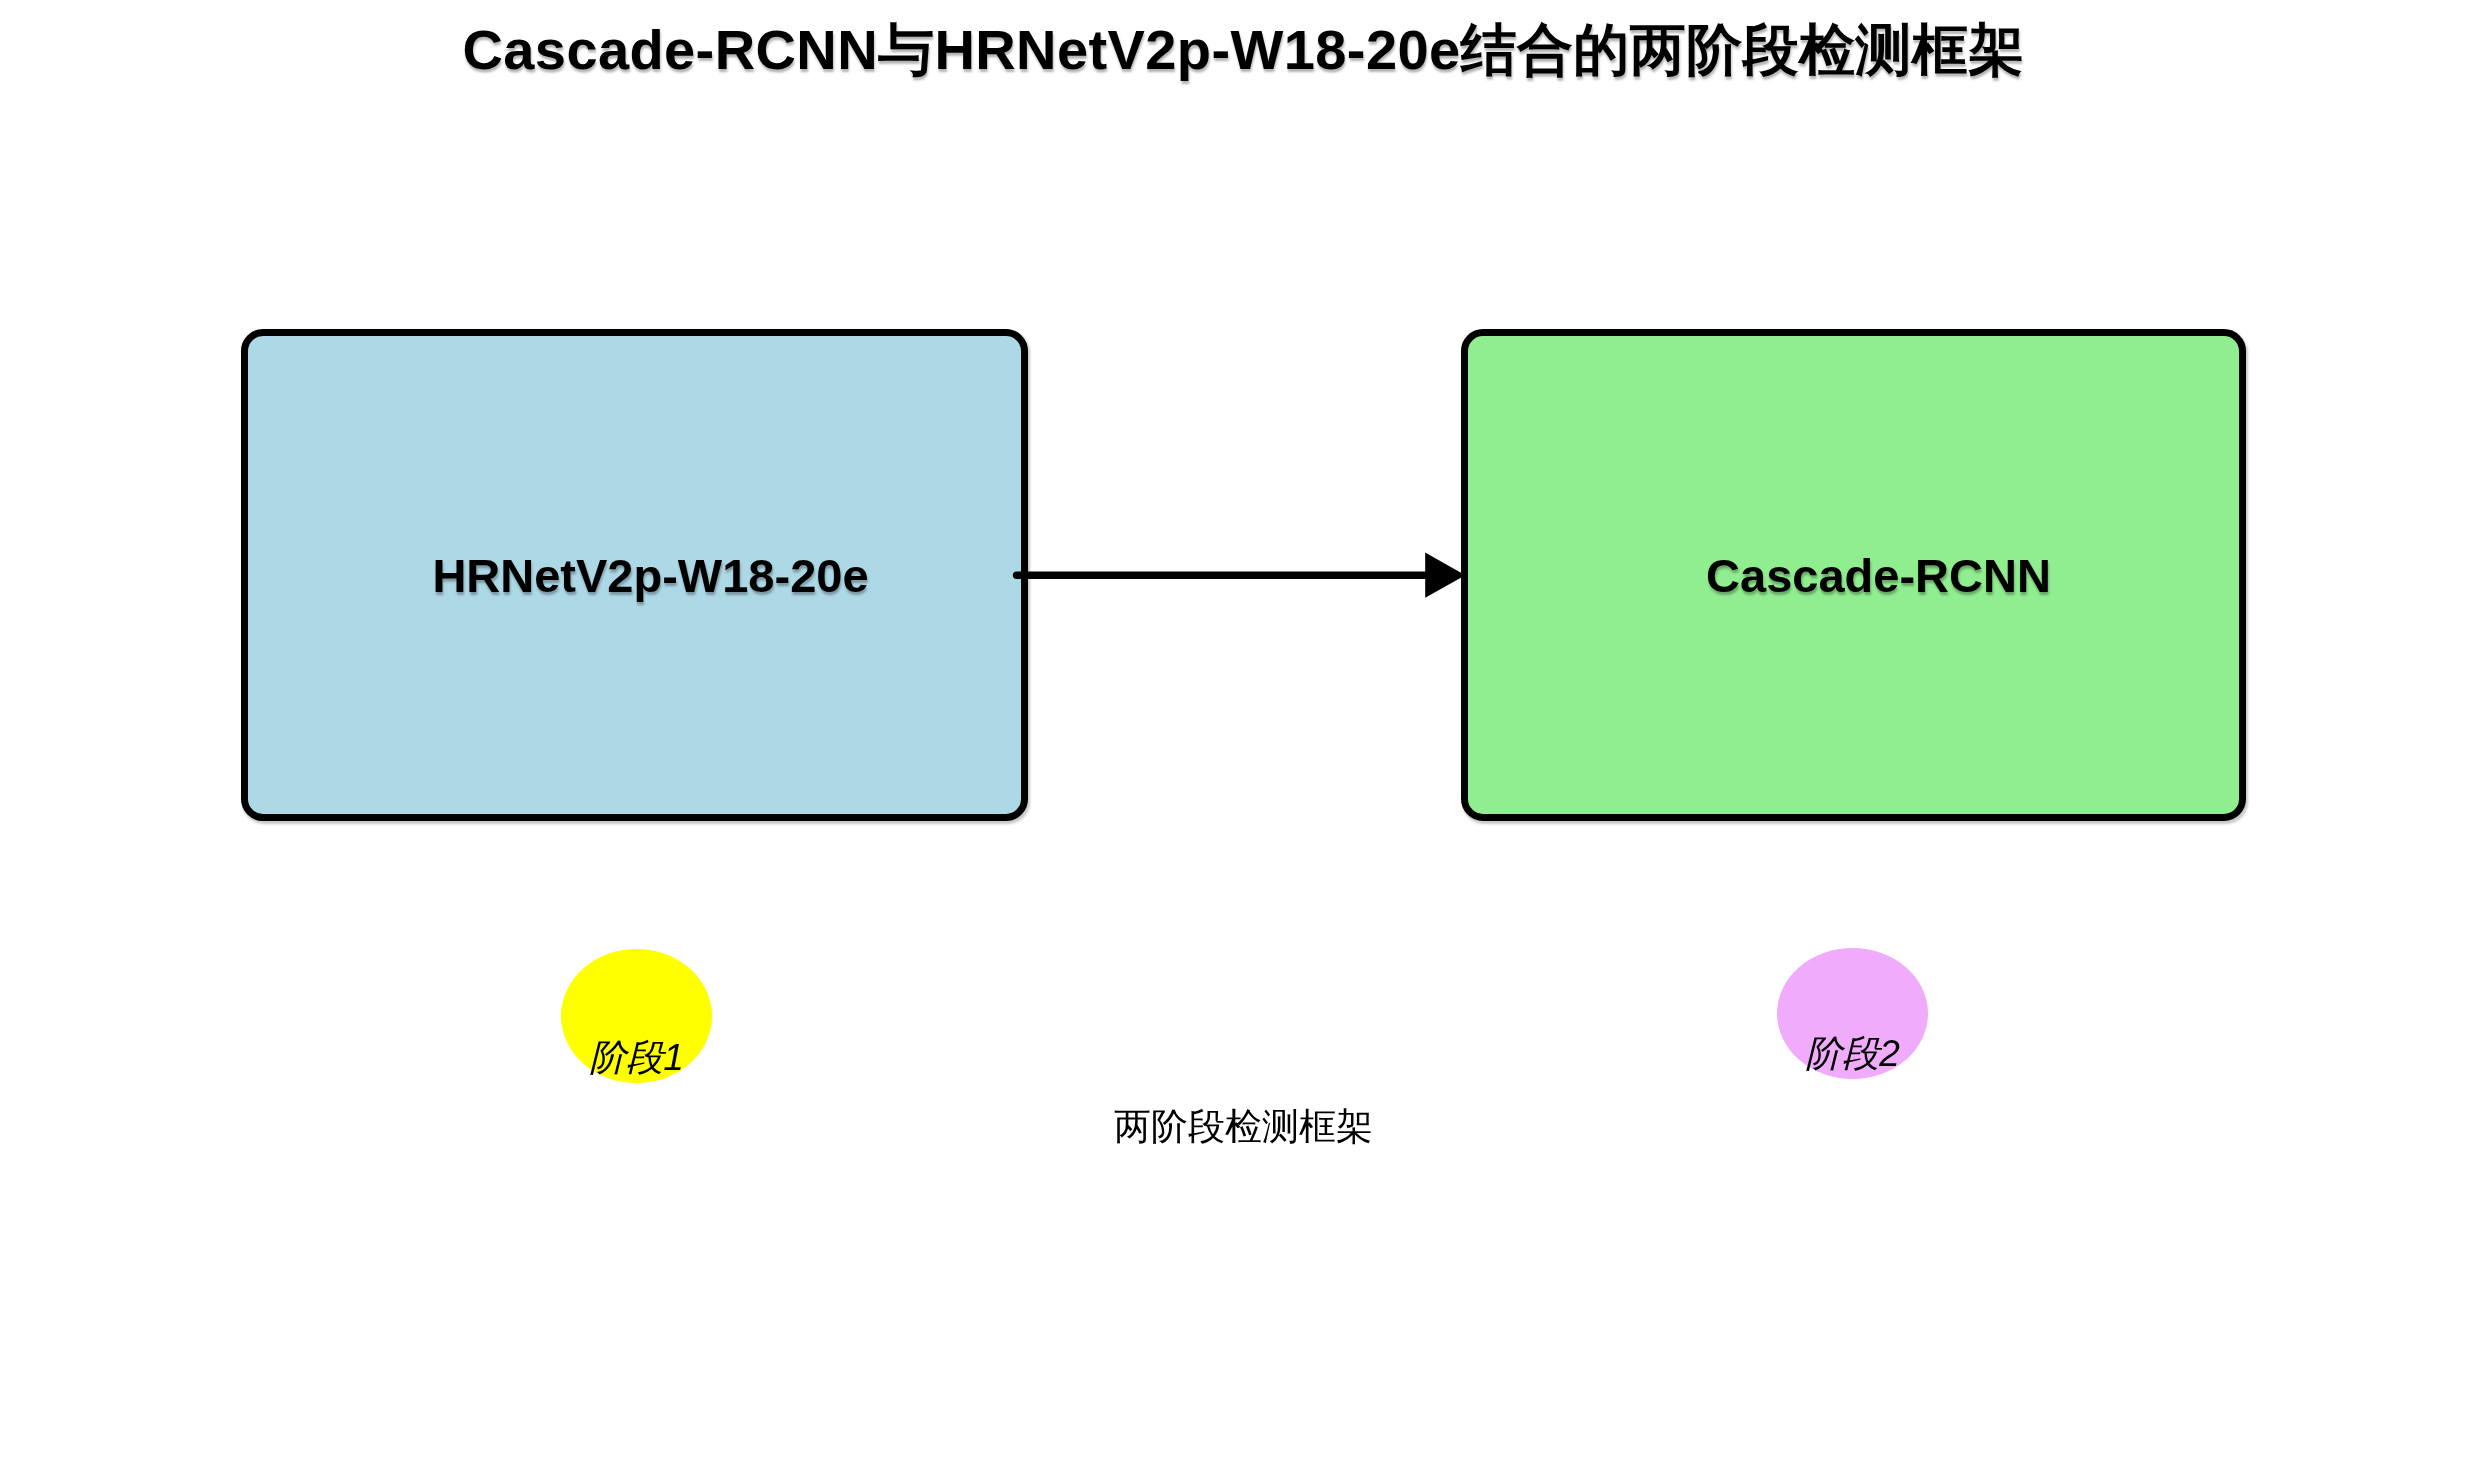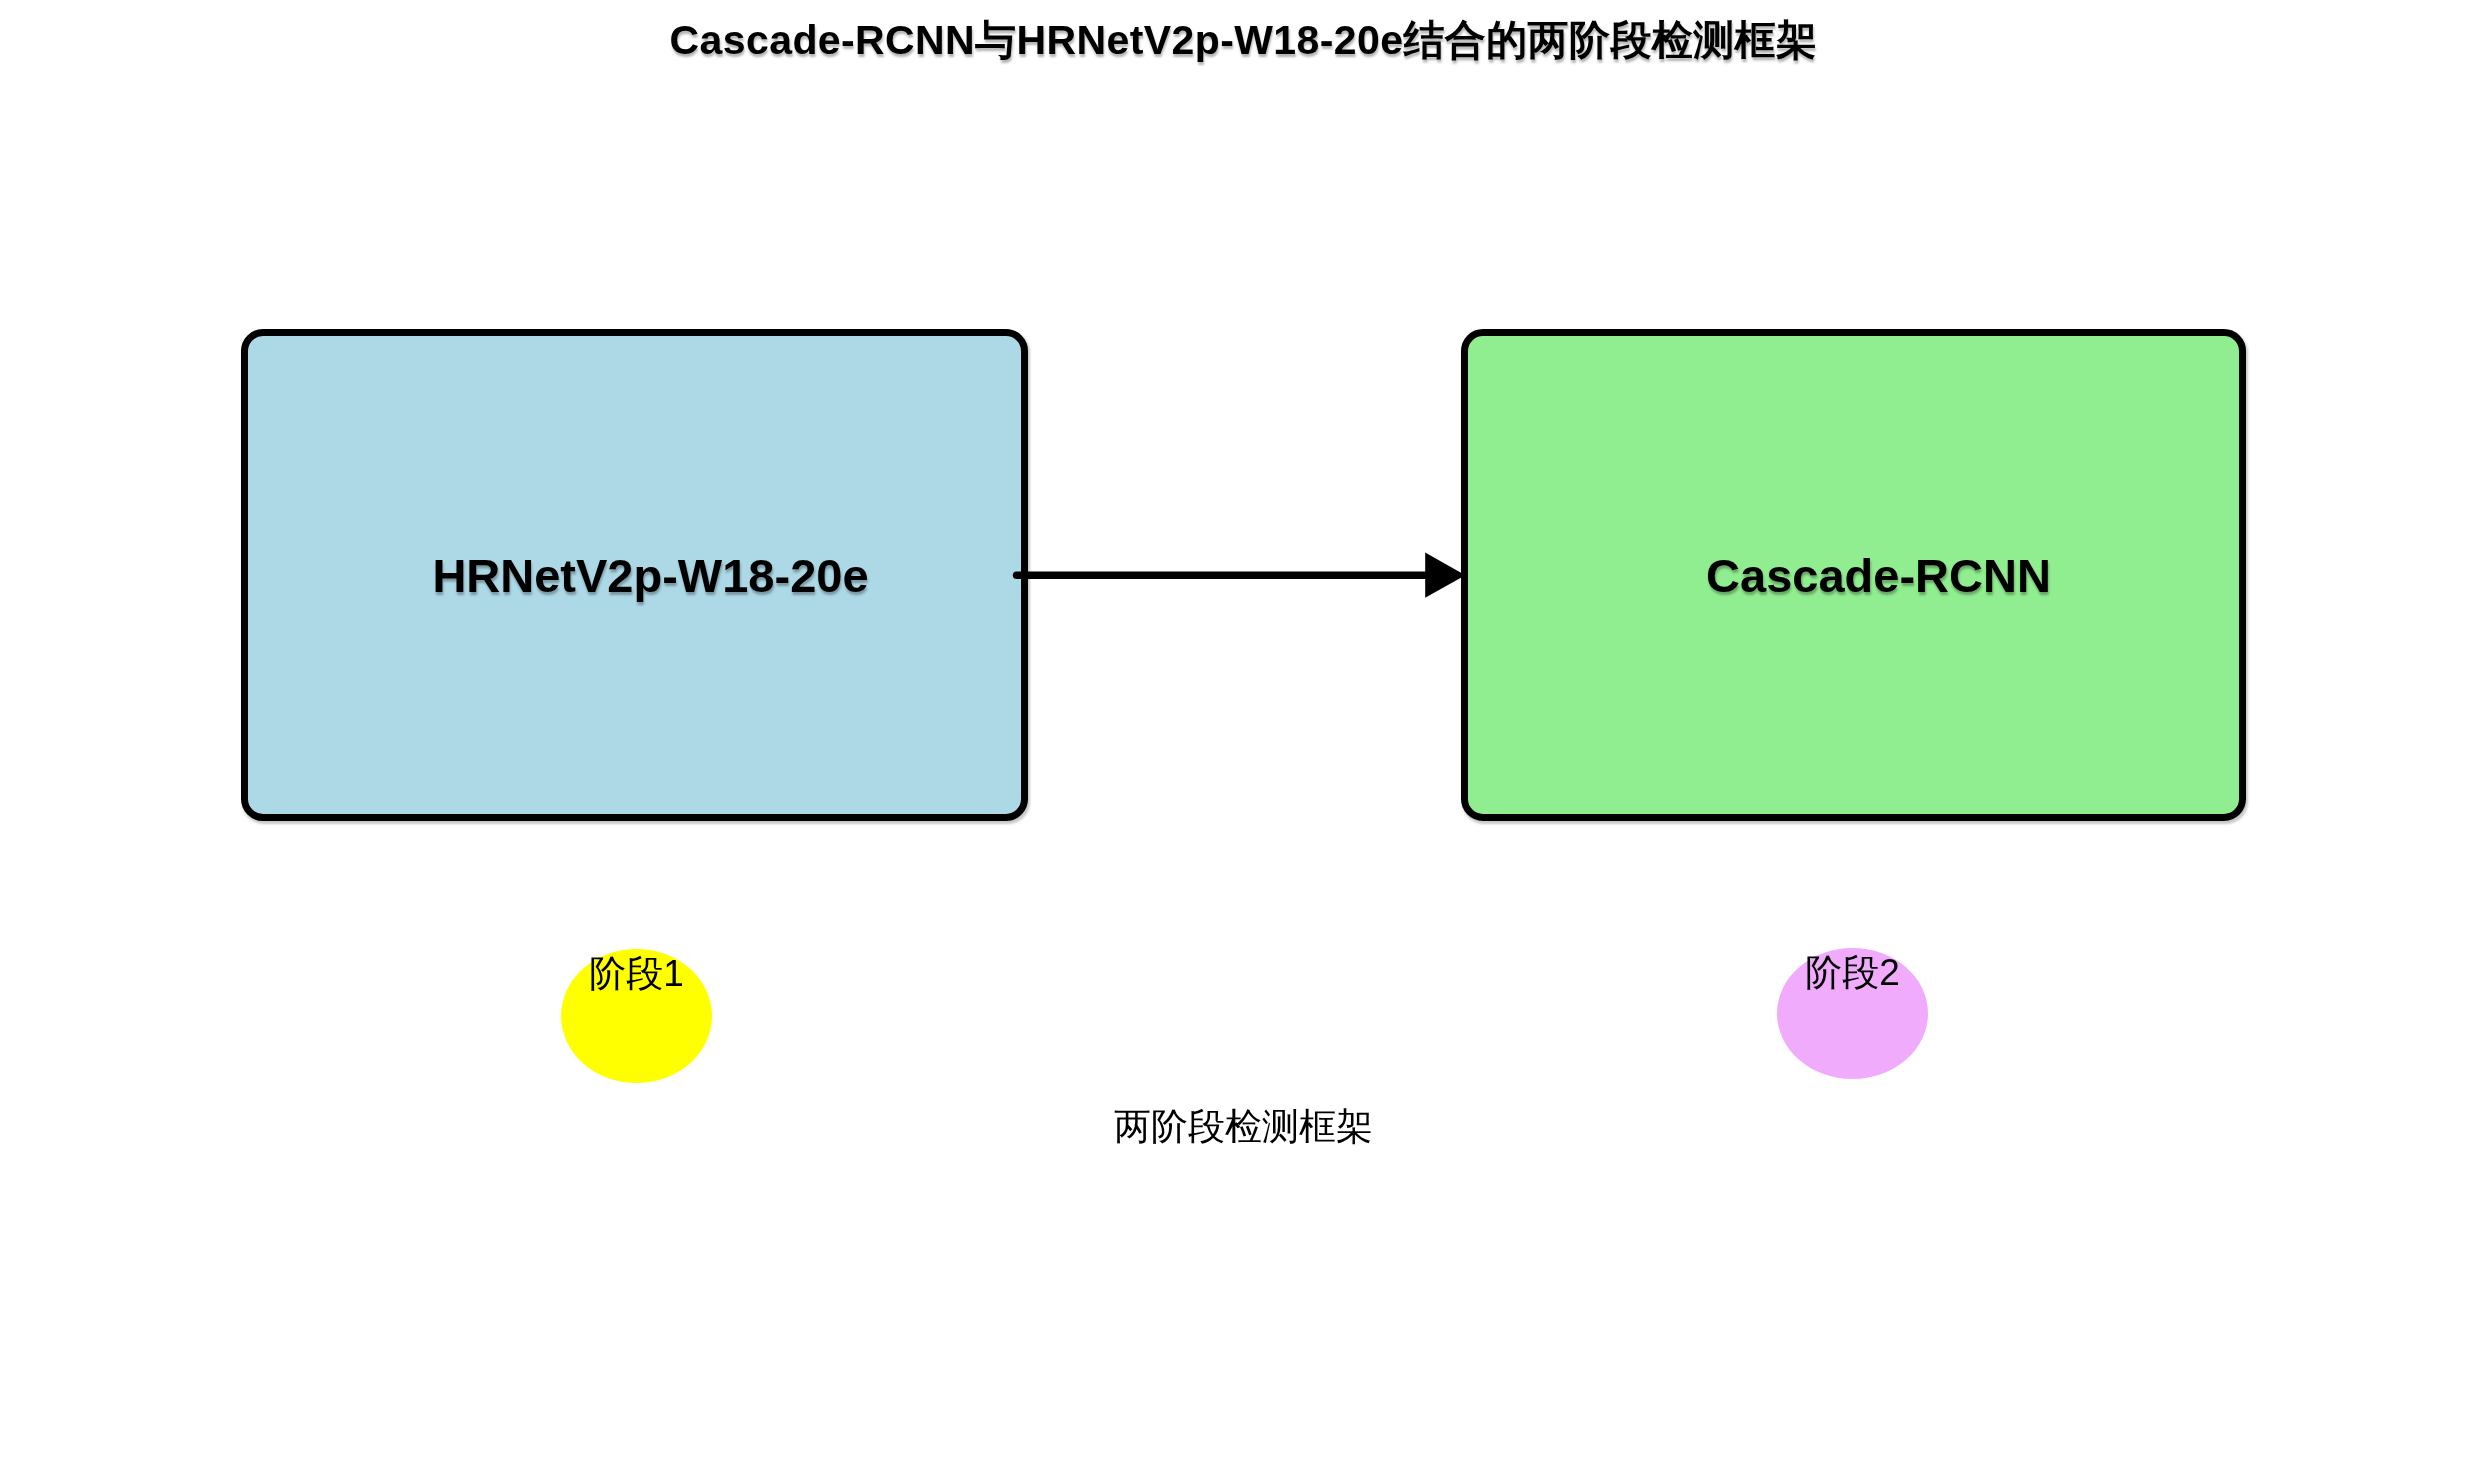--- a/index.html
+++ b/index.html
@@ -15,21 +15,21 @@
     font-family: "Liberation Sans", sans-serif;
     color: #000000;
     overflow: hidden;
   }
   .title {
     position: absolute;
     top: 13.4px;
     left: 0;
     width: 100%;
     text-align: center;
-    font-size: 41px;
+    font-size: 56px;
     font-weight: bold;
     letter-spacing: 0.4px;
     text-shadow: 0.8px 2.5px 2.5px rgba(0,0,0,0.30);
   }
   .node {
     position: absolute;
     box-sizing: border-box;
     border: 7.5px solid #000000;
     border-radius: 22px;
     display: flex;
@@ -61,22 +61,23 @@
     left: 0;
     top: 0;
     width: 2487px;
     height: 1481px;
     pointer-events: none;
   }
   .badge {
     position: absolute;
     border-radius: 50%;
     display: flex;
-    align-items: flex-start;
+    align-items: flex-end;
     justify-content: center;
+    font-style: italic;
   }
   .badge-label {
     font-size: 37px;
     font-weight: normal;
     white-space: nowrap;
   }
   #badge-stage1 {
     left: 561px;
     top: 949px;
     width: 151px;

